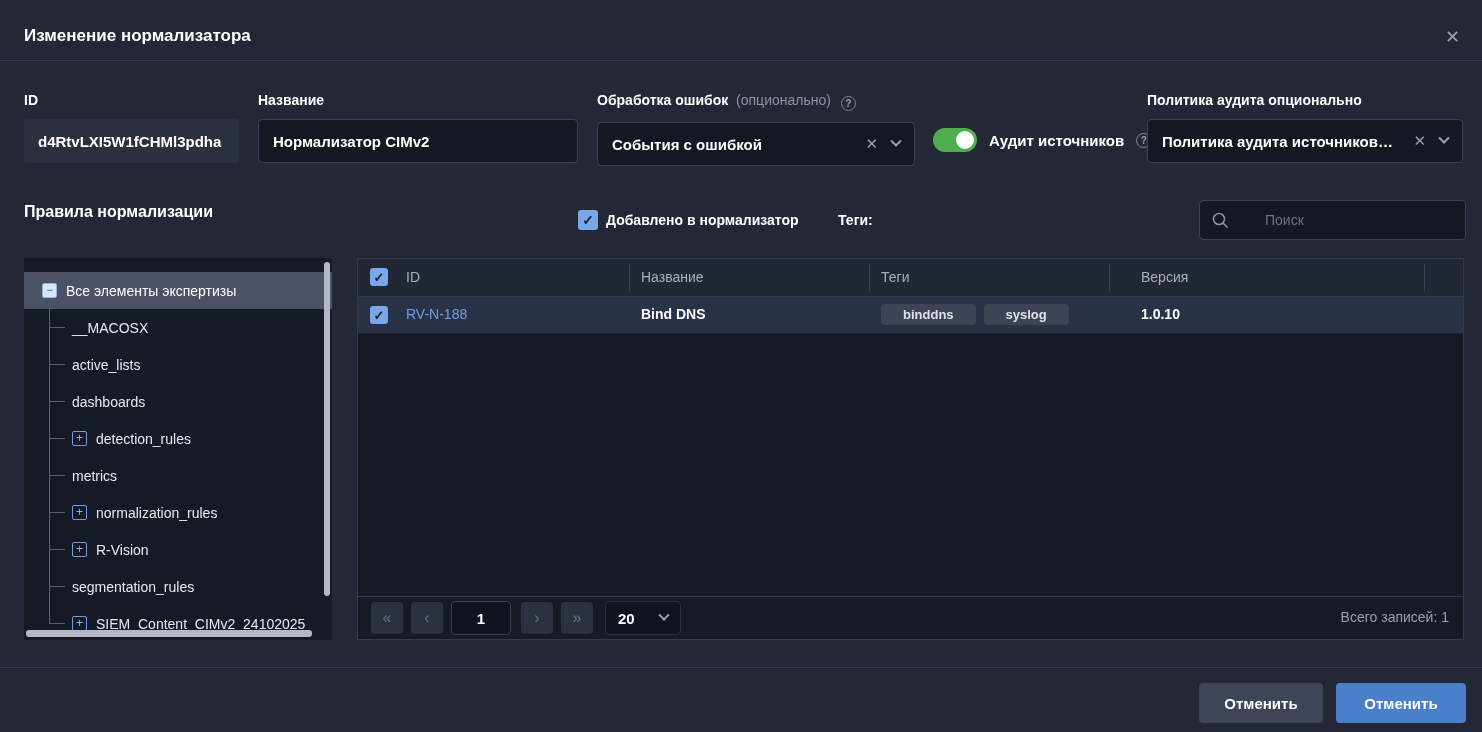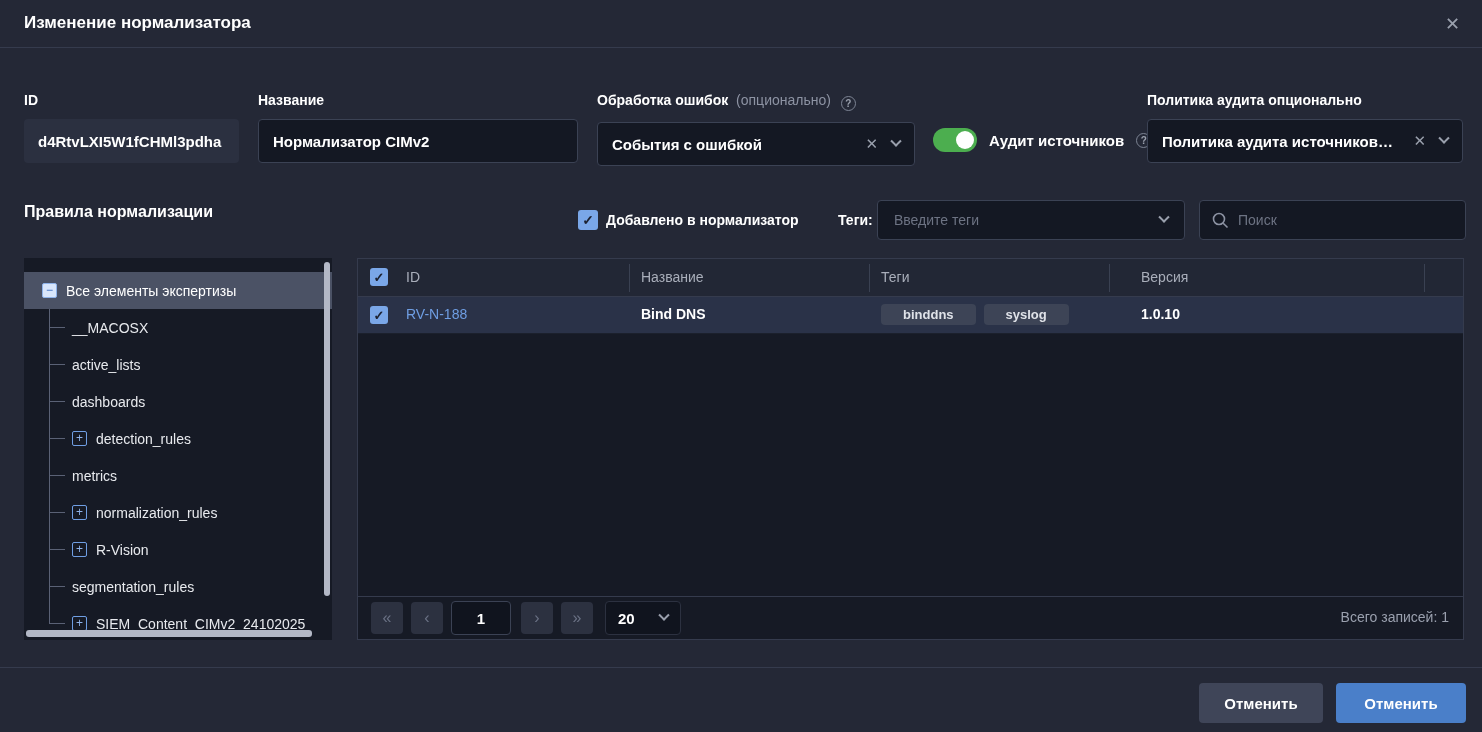--- a/index.html
+++ b/index.html
@@ -8,21 +8,21 @@
     --tree-sel:#4b5265; --row-sel:#2a3248; --cbx:#7aa7e8; --green:#4cae4f;
     --link:#6f9ee3; --chip:#3d4456; --cancel:#3f4558; --save:#4a7fc9;
     --thumb:#b3b8c6; --connector:#5a6175; --text:#eceef2; --headtxt:#a9aeba;
   }
   *{box-sizing:border-box; margin:0; padding:0;}
   body{width:1482px; height:732px; overflow:hidden;
        font-family:"Liberation Sans", sans-serif; background:var(--bg); color:var(--text);}
   .modal{position:relative; width:1482px; height:732px;}
 
   
-  .hdr{position:absolute; left:0; top:0; width:100%; height:48px; border-bottom:1px solid var(--border);}
+  .hdr{position:absolute; left:0; top:13px; width:100%; height:48px; border-bottom:1px solid var(--border);}
   .hdr .title{position:absolute; left:24px; top:13px; font-size:17px; font-weight:bold; color:#fff;}
   .hdr .close{position:absolute; right:22px; top:12px; font-size:18px; color:#9aa0ad; cursor:pointer; line-height:24px;}
 
   
   .grp{position:absolute; top:92px;}
   .lbl{font-size:14px; font-weight:bold; color:#fff; margin-bottom:11px; white-space:nowrap;}
   .lbl .opt{font-weight:normal; color:var(--muted);}
   .help{display:inline-flex; align-items:center; justify-content:center; width:15px; height:15px;
         border:1px solid #7d8494; border-radius:50%; font-size:10px; font-weight:bold; color:#9aa0ad;
         margin-left:6px; vertical-align:-2px;}
@@ -47,21 +47,21 @@
   .added .t{font-size:14px; font-weight:bold; color:#fff;}
   .tags-lbl{position:absolute; left:838px; top:212px; font-size:14px; font-weight:bold; color:#fff;}
   .tagsel{position:absolute; left:877px; top:200px; width:308px; height:40px; background:var(--input-bg);
           border:1px solid var(--input-border); border-radius:4px; display:flex; align-items:center; padding:0 16px;}
   .tagsel input{flex:1; background:transparent; border:0; outline:0; color:var(--text); font-size:14px;
           font-family:"Liberation Sans", sans-serif;}
   .tagsel input::placeholder{color:var(--placeholder);}
   .search{position:absolute; left:1199px; top:200px; width:267px; height:40px; background:var(--input-bg);
           border:1px solid var(--input-border); border-radius:4px; display:flex; align-items:center; padding:0 12px; gap:9px;}
   .search input{flex:1; background:transparent; border:0; outline:0; color:var(--text); font-size:14px;
-          font-family:"Liberation Sans", sans-serif;}
+          font-family:"Liberation Sans", sans-serif;margin-left:27px;}
   .search input::placeholder{color:var(--placeholder);}
 
   
   .tree{position:absolute; left:24px; top:258px; width:308px; height:382px; background:var(--panel);
         overflow:hidden;}
   .titems{position:relative; padding-top:14px;}
   .vline{position:absolute; left:25px; top:51px; width:1px; height:314px; background:var(--connector);}
   .titem{position:relative; height:37px; display:flex; align-items:center; font-size:14px; color:#e8eaee;
          cursor:pointer; white-space:nowrap;}
   .titem.sel{background:var(--tree-sel); color:#fff;}
@@ -164,24 +164,20 @@
 
   <div class="sec-title">Правила нормализации</div>
 
   <div class="added">
     <span class="cbx c20">✓</span>
     <span class="t">Добавлено в нормализатор</span>
   </div>
 
   <div class="tags-lbl">Теги:</div>
 
-  <div class="tagsel">
-    <input placeholder="Введите теги" style="">
-    <span class="chev"></span>
-  </div>
 
   <div class="search">
     <svg class="mag" width="17" height="17" viewBox="0 0 17 17">
       <circle cx="7" cy="7" r="5.5" fill="none" stroke="#8d93a3" stroke-width="1.6"></circle>
       <line x1="11.2" y1="11.2" x2="15.5" y2="15.5" stroke="#8d93a3" stroke-width="1.6"></line>
     </svg>
     <input placeholder="Поиск" style="">
   </div>
 
   <div class="tree">

